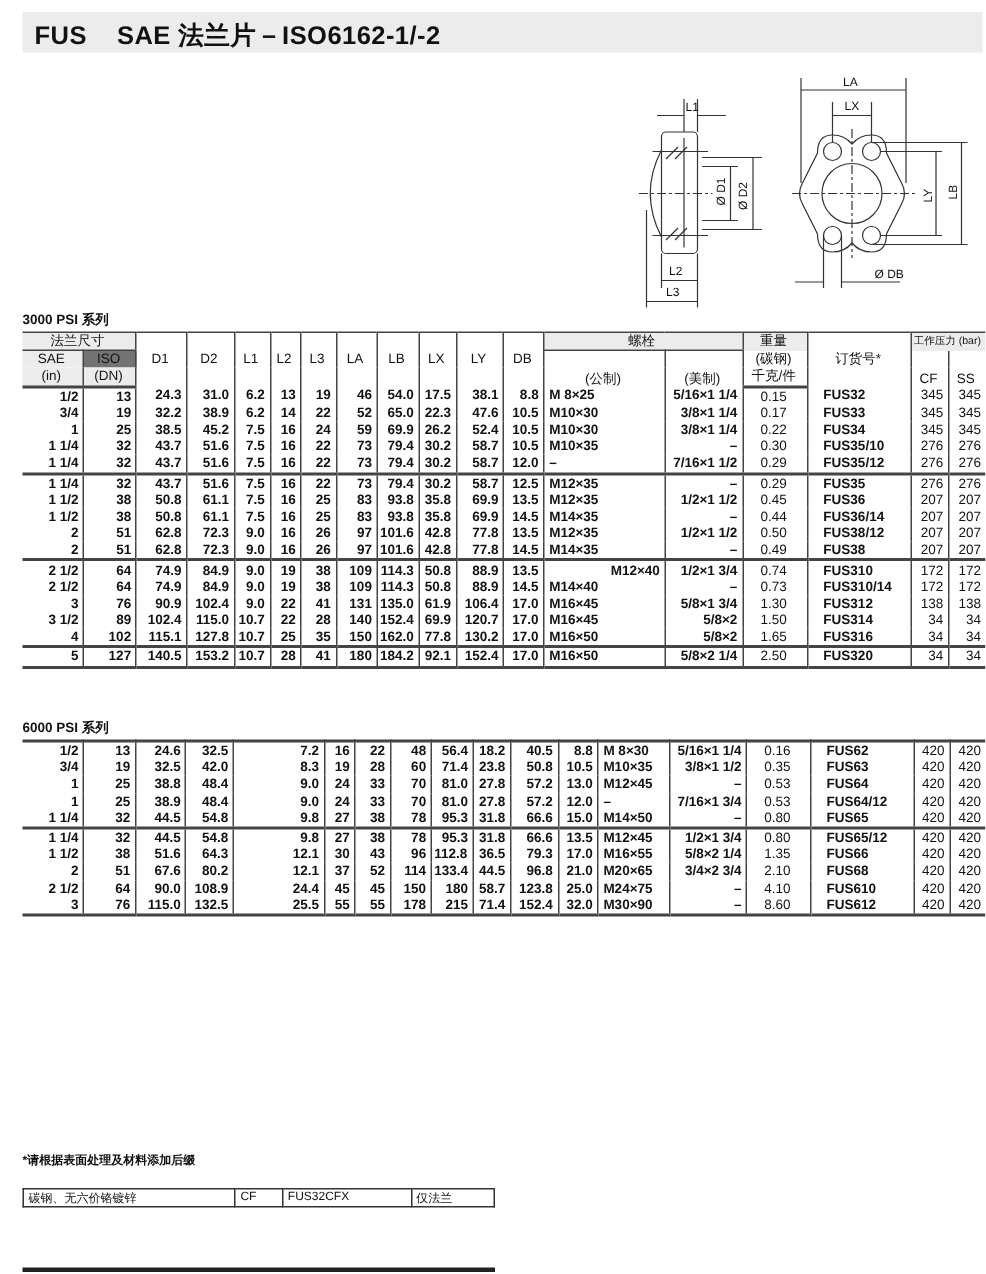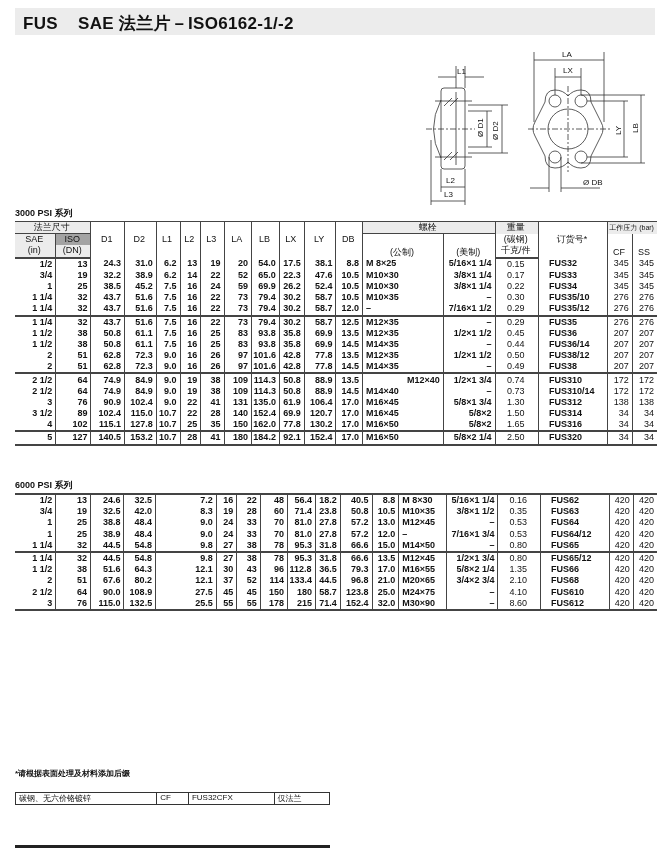--- a/index.html
+++ b/index.html
@@ -137,21 +137,21 @@
       <th rowspan="3">LX</th>
       <th rowspan="3">LY</th>
       <th rowspan="3">DB</th>
       <th colspan="2" class="b-under" style="background:#ececec">螺栓</th>
       <th style="background:#ececec">重量</th>
       <th rowspan="3">订货号*</th>
       <th colspan="2" style="background:#ececec;font-size:7px">工作压力 (bar)</th>
     </tr>
     <tr>
       <th style="background:#ececec">SAE</th>
-      <th style="background:#a3a3a3">ISO</th>
+      <th style="background:#737373">ISO</th>
       <th rowspan="2" style="vertical-align:bottom">(公制)</th>
       <th rowspan="2" style="vertical-align:bottom">(美制)</th>
       <th>(碳钢)</th>
       <th rowspan="2" style="vertical-align:bottom">CF</th>
       <th rowspan="2" style="vertical-align:bottom">SS</th>
     </tr>
     <tr>
       <th style="background:#ececec">(in)</th>
       <th style="background:#ececec">(DN)</th>
       <th>千克/件</th>
@@ -159,21 +159,21 @@
   </thead>
 <tbody>
       <tr>
         <td style="font-weight: bold;">1/2</td>
         <td style="font-weight: bold;">13</td>
         <td style="font-weight: bold;">24.3</td>
         <td style="font-weight: bold;">31.0</td>
         <td style="font-weight: bold;">6.2</td>
         <td style="font-weight: bold;">13</td>
         <td style="font-weight: bold;">19</td>
-        <td style="font-weight: bold;">20</td>
+        <td style="font-weight: bold;">46</td>
         <td style="font-weight: bold;">54.0</td>
         <td style="font-weight: bold;">17.5</td>
         <td style="font-weight: bold;">38.1</td>
         <td style="font-weight: bold;">8.8</td>
         <td class="l" style="font-weight: bold;">M  8×25</td>
         <td style="font-weight: bold;">5/16×1 1/4</td>
         <td class="c">0.15</td>
         <td class="ord">FUS32</td>
         <td>345</td>
         <td>345</td>
@@ -671,21 +671,21 @@
         <td class="c">2.10</td>
         <td class="ord">FUS68</td>
         <td>420</td>
         <td>420</td>
       </tr>
       <tr>
         <td style="font-weight: bold;">2 1/2</td>
         <td style="font-weight: bold;">64</td>
         <td style="font-weight: bold;">90.0</td>
         <td style="font-weight: bold;">108.9</td>
-        <td style="font-weight: bold;">27.5</td>
+        <td style="font-weight: bold;">24.4</td>
         <td style="font-weight: bold;">45</td>
         <td style="font-weight: bold;">45</td>
         <td style="font-weight: bold;">150</td>
         <td style="font-weight: bold;">180</td>
         <td style="font-weight: bold;">58.7</td>
         <td style="font-weight: bold;">123.8</td>
         <td style="font-weight: bold;">25.0</td>
         <td class="l" style="font-weight: bold;">M24×75</td>
         <td style="font-weight: bold;">–</td>
         <td class="c">4.10</td>

